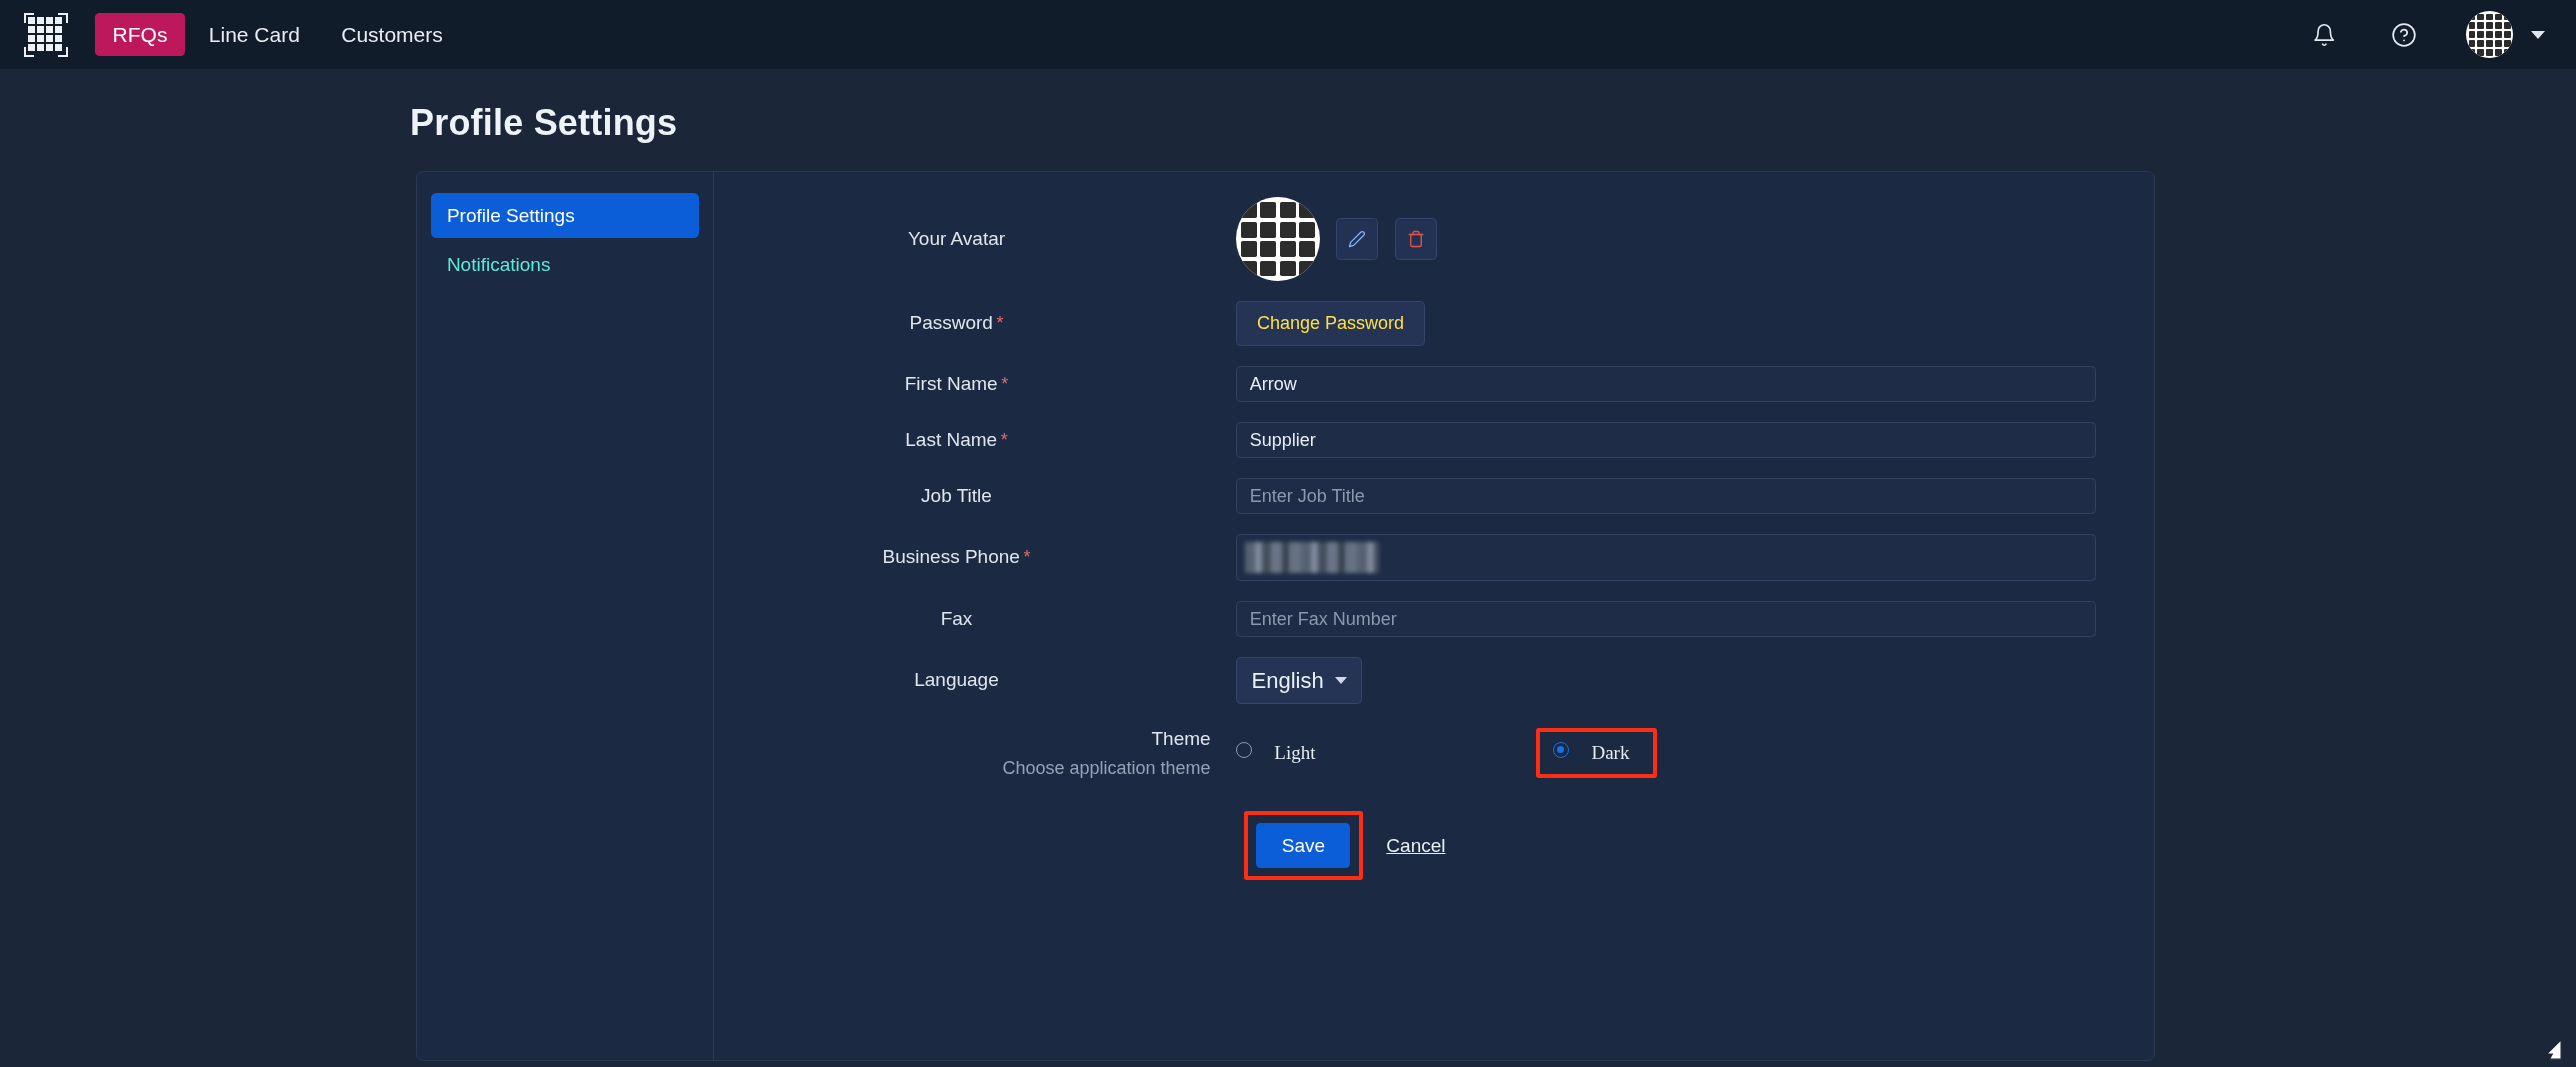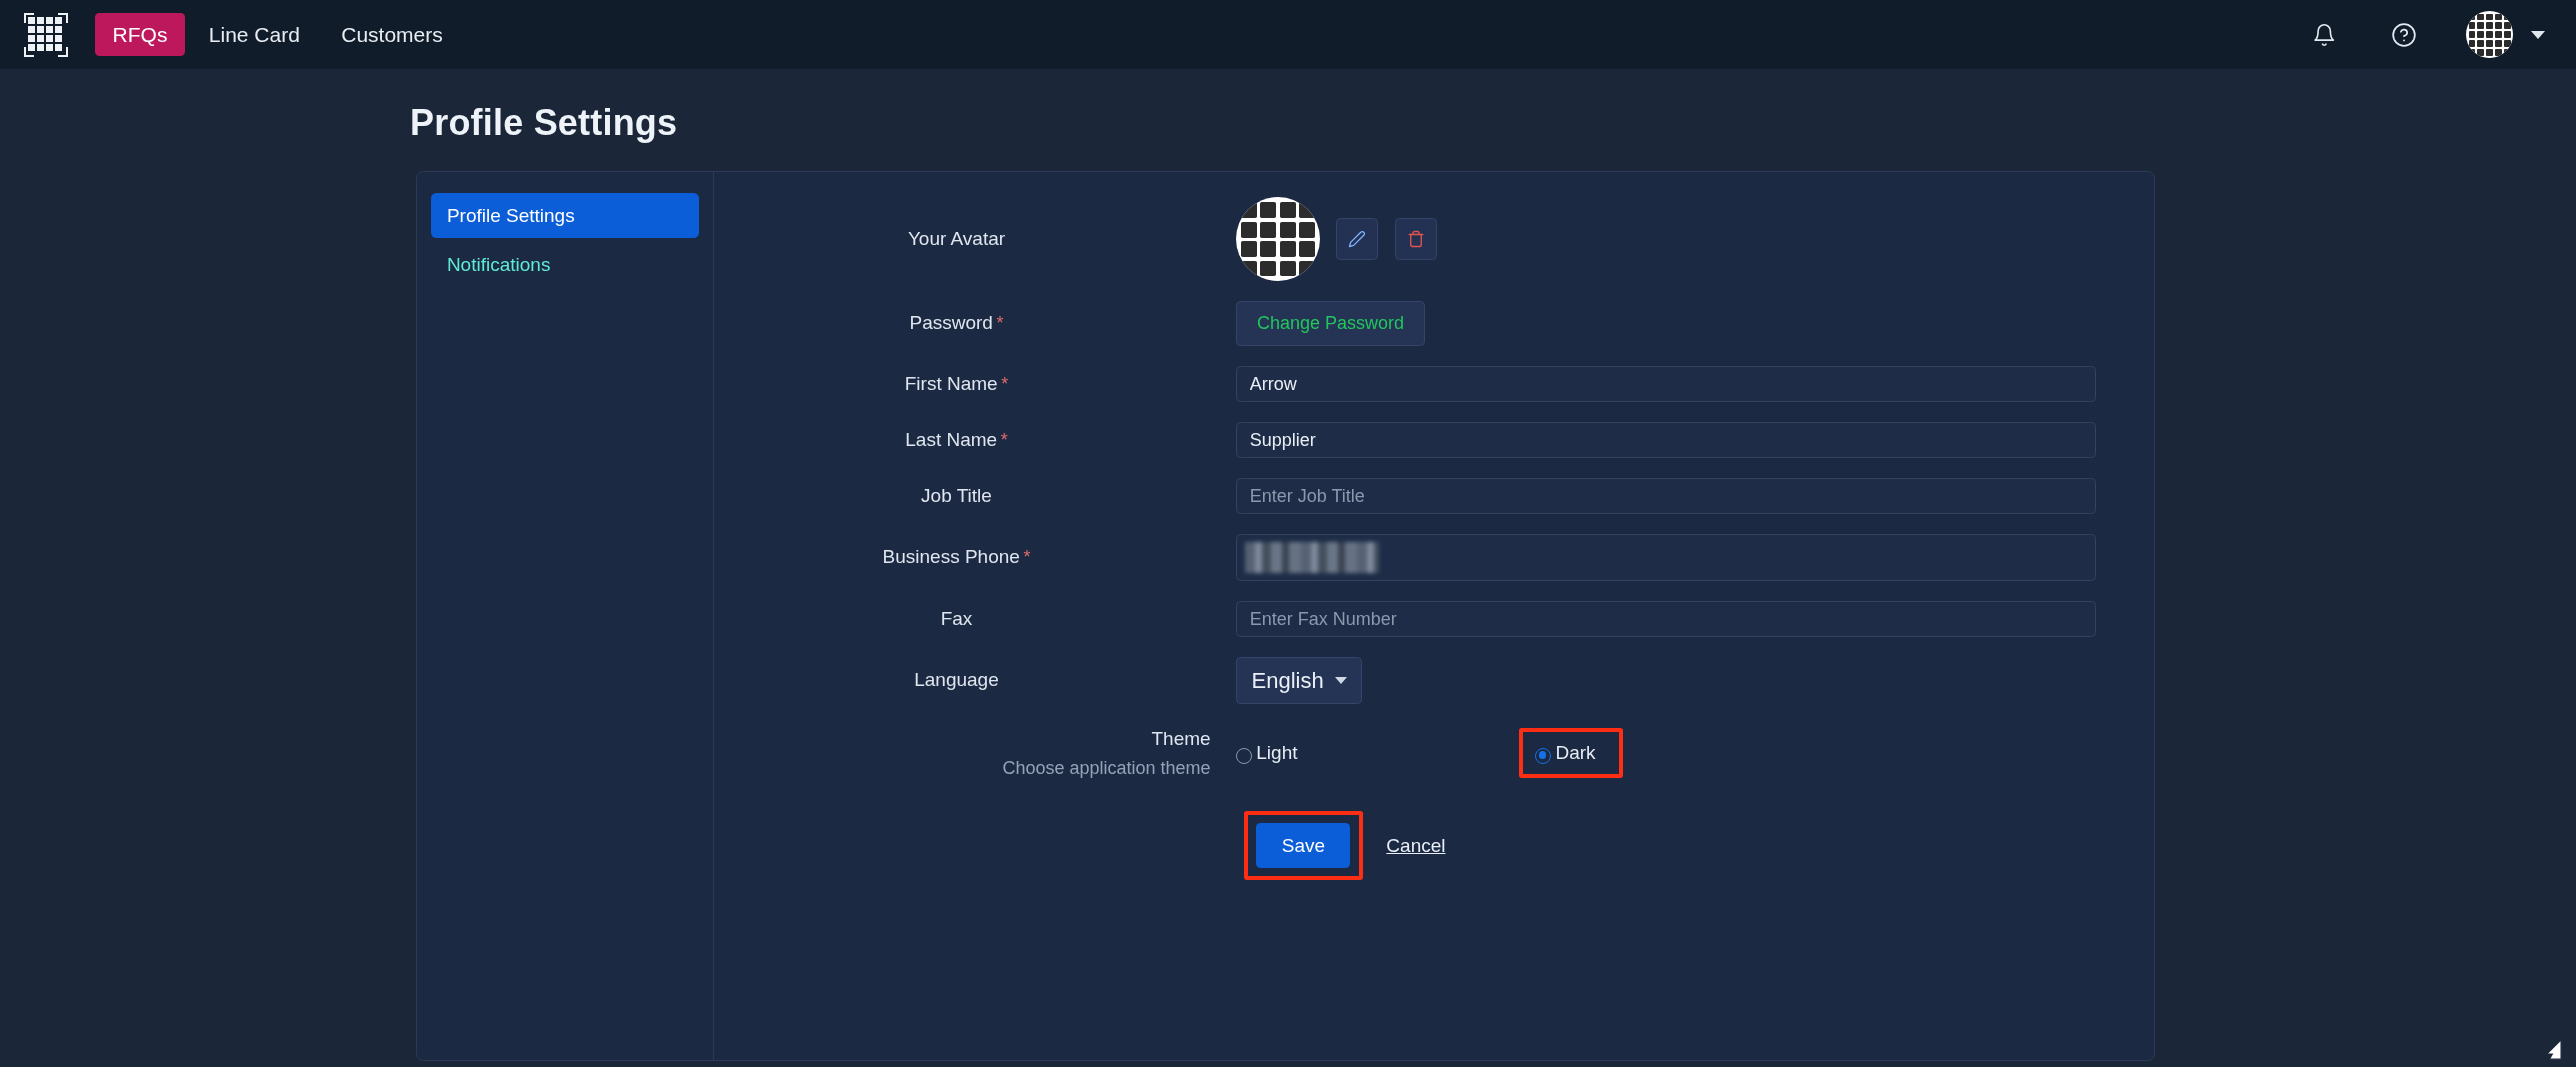--- a/index.html
+++ b/index.html
@@ -181,21 +181,21 @@
       repeating-linear-gradient(90deg,
         #5b6778 0 10px, #8792a3 10px 17px, #47525f 17px 26px,
         #717d8d 26px 37px, #3c4553 37px 44px, #6d7989 44px 56px);
     filter: blur(2px);
     opacity: .92;
   }
 
   .btn-secondary {
     background: #253354;
     border: 0.9px solid #35456a;
-    color: #22c55e;
+    color: #fde047;
     font-size: 18px;
     font-family: "Liberation Sans", sans-serif;
     padding: 11px 20px;
     border-radius: 4.5px;
     cursor: pointer;
     line-height: 1.15;
   }
 
   
   .avatar-row .form-control { gap: 16.3px; }
@@ -248,24 +248,25 @@
   .theme-label-wrap {
     width: 522px; flex: 0 0 522px;
     text-align: right; padding-right: 25.4px;
     padding-top: 3.6px;
   }
   .theme-label { font-size: 19px; color: #dfe6ef; line-height: 1.2; }
   .theme-sub { font-size: 18px; color: #94a2b6; margin-top: 7.3px; line-height: 1.2; }
 
   .radio-group { display: flex; align-items: center; padding-top: 3.6px; }
   .radio-opt {
-    display: flex; align-items: flex-end; gap: 4px;
+    display: flex; align-items: flex-start; gap: 22px;
     cursor: pointer;
     font-size: 19px; color: #e6ecf4;
     line-height: 1.15;
+    font-family: Liberation Serif, serif;
   }
   .radio-mark {
     width: 16.3px; height: 16.3px;
     border-radius: 50%;
     border: 1.8px solid #8b99ad;
     display: inline-block;
     position: relative;
     flex: 0 0 16.3px;
   }
   .radio-opt.checked .radio-mark { border-color: #1471e8; }

